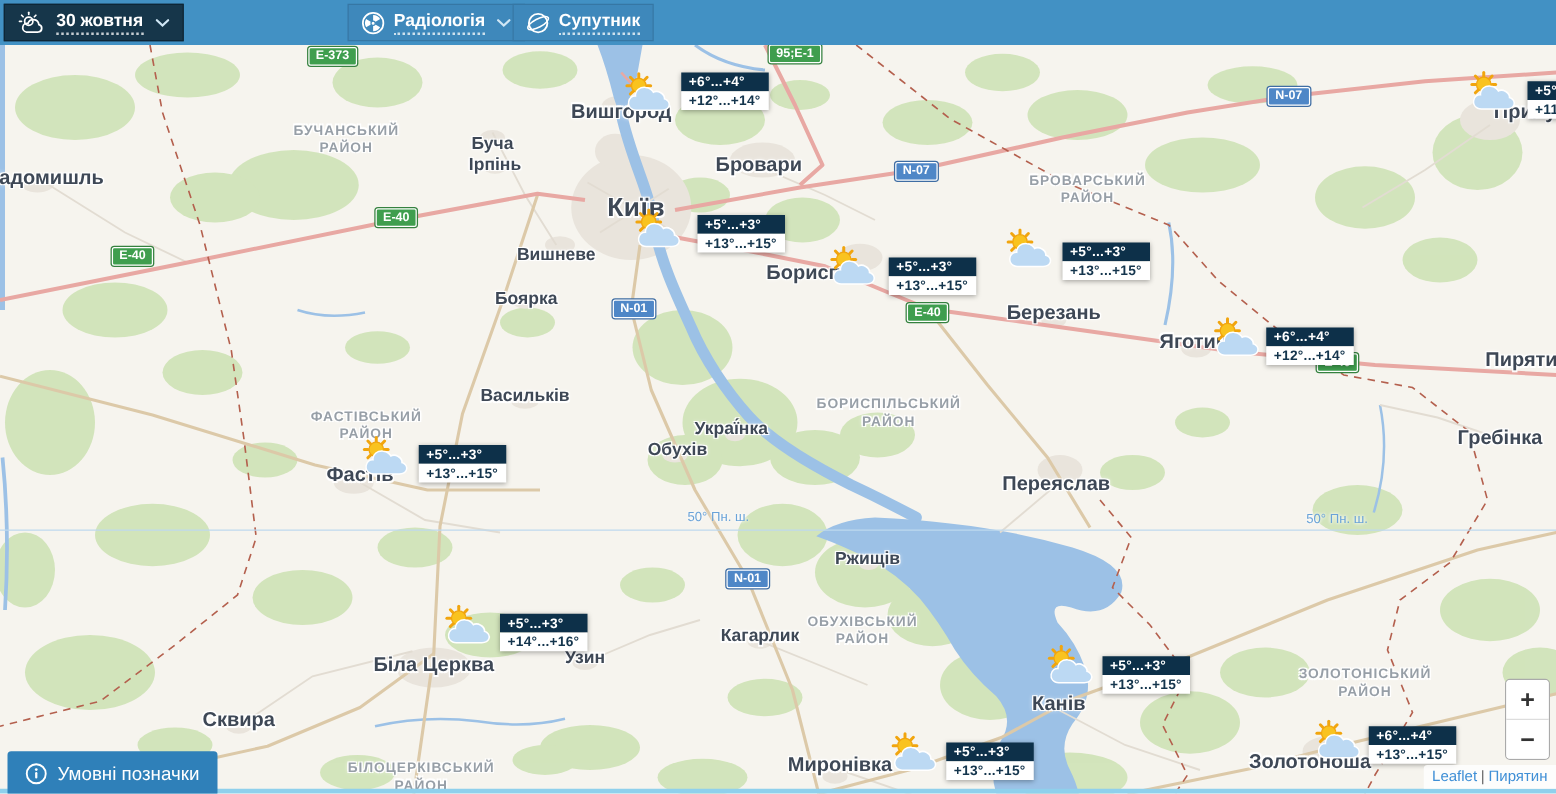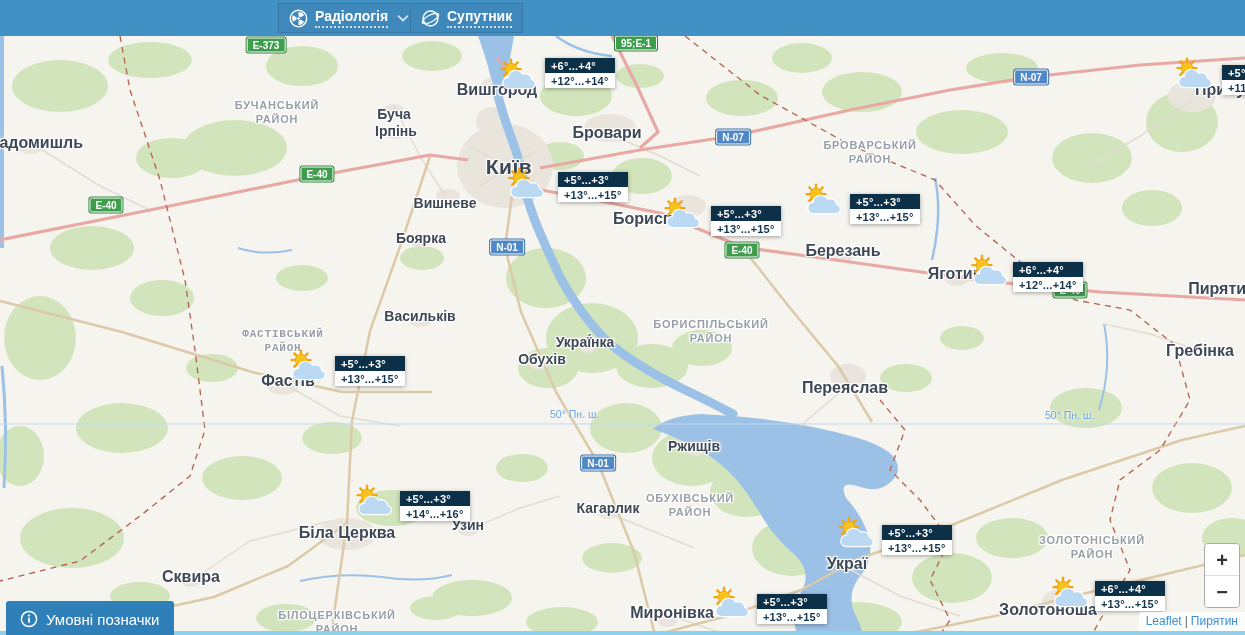--- a/index.html
+++ b/index.html
@@ -48,20 +48,38 @@
   .attribution a{color:#3f8fd6;text-decoration:none;cursor:pointer;}
   .attribution .sep{color:#666;margin:0 3px;}
   .bottom-strip{position:absolute;left:0;bottom:0;width:100%;height:4px;background:#8fd0ec;z-index:4;}
 </style>
 </head>
 <body>
 
 <div class="app">
 
   <header class="toolbar">
+    <button class="tb-btn dark" style="left:3px;">
+      <span class="tb-icon">
+        <svg width="24" height="18" viewBox="0 0 24 18" fill="none" stroke="#fff" stroke-width="1.4" stroke-linecap="round">
+          <line x1="9" y1="0.8" x2="9" y2="2.4"></line>
+            <line x1="3.3" y1="3.2" x2="4.5" y2="4.4"></line>
+          <line x1="14.7" y1="3.2" x2="13.5" y2="4.4"></line>
+            <line x1="1.6" y1="8" x2="3.2" y2="8"></line>
+          <circle cx="9" cy="8" r="3.3"></circle>
+          <path d="M7,16.6 h9.6 a3 3 0 0 0 .5,-5.9 a4.5 4.5 0 0 0 -8.7,-1 a3.4 3.4 0 0 0 -1.4,6.9 z"></path>
+        </svg>
+      </span>
+      <span class="tb-label">30 жовтня</span>
+      <span class="chev">
+        <svg width="12" height="7" viewBox="0 0 12 7" fill="none" stroke="#cfe6f5" stroke-width="1.8" stroke-linecap="round">
+            <path d="M1.5,1.2 L6,5.4 L10.5,1.2"></path>
+          </svg>
+      </span>
+    </button>
 
 
     <button class="tb-btn" style="left:278px;">
       <span class="tb-icon">
         <svg width="19" height="19" viewBox="0 0 19 19">
           <circle cx="9.5" cy="9.5" r="8.2" fill="none" stroke="#fff" stroke-width="1.4"></circle>
           <g fill="#fff">
             <path d="M9.5,9.5 L9.5,3 A6.5,6.5 0 0 1 15.1,6.25 Z"></path>
             <path d="M9.5,9.5 L9.5,3 A6.5,6.5 0 0 1 15.1,6.25 Z" transform="rotate(120 9.5 9.5)"></path>
             <path d="M9.5,9.5 L9.5,3 A6.5,6.5 0 0 1 15.1,6.25 Z" transform="rotate(240 9.5 9.5)"></path>
@@ -246,32 +264,32 @@
         <div class="lbl city lg" style="left: 655px; top: 183px;">Бориспіль</div>
         <div class="lbl city md" style="left: 542px; top: 323px;">Обухів</div>
         <div class="lbl city md" style="left: 585px; top: 306px;">Украї́нка</div>
         <div class="lbl city lg" style="left: 845px; top: 352px;">Переяслав</div>
         <div class="lbl city md" style="left: 694px; top: 410px;">Ржищів</div>
         <div class="lbl city md" style="left: 608px; top: 472px;">Кагарлик</div>
         <div class="lbl city md" style="left: 468px; top: 489px;">Узин</div>
         <div class="lbl city lg" style="left: 347px; top: 497px;">Біла Церква</div>
         <div class="lbl city lg" style="left: 191px; top: 541px;">Сквира</div>
         <div class="lbl city lg" style="left: 672px; top: 577px;">Миронівка</div>
-        <div class="lbl city lg" style="left: 847px; top: 528px;">Украї</div>
+        <div class="lbl city lg" style="left: 847px; top: 528px;">Канів</div>
         <div class="lbl city lg" style="left: 1048px; top: 574px;">Золотоноша</div>
         <div class="lbl city lg" style="left: 843px; top: 215px;">Березань</div>
         <div class="lbl city lg" style="left: 955px; top: 238px;">Яготин</div>
         <div class="lbl city lg" style="left: 1222px; top: 253px;">Пирятин</div>
         <div class="lbl city lg" style="left: 1200px; top: 315px;">Гребінка</div>
         <div class="lbl city lg" style="left: 1185px; top: 54px; margin-left: 44px;">Прилуки</div>
         <div class="lbl district" style="left: 277px; top: 76px;">БУЧАНСЬКИЙ
 РАЙОН</div>
         <div class="lbl district" style="left: 870px; top: 116px;">БРОВАРСЬКИЙ
 РАЙОН</div>
-        <div class="lbl district" style="left: 283px; top: 305px; font-family: Liberation Mono, monospace;">ФАСТІВСЬКИЙ
+        <div class="lbl district" style="left: 293px; top: 305px;">ФАСТІВСЬКИЙ
 РАЙОН</div>
         <div class="lbl district" style="left: 711px; top: 295px;">БОРИСПІЛЬСЬКИЙ
 РАЙОН</div>
         <div class="lbl district" style="left: 690px; top: 469px;">ОБУХІВСЬКИЙ
 РАЙОН</div>
         <div class="lbl district" style="left: 337px; top: 586px;">БІЛОЦЕРКІВСЬКИЙ
 РАЙОН</div>
         <div class="lbl district" style="left: 1092px; top: 511px;">ЗОЛОТОНІСЬКИЙ
 РАЙОН</div>
         <div class="badge e" style="left: 266px; top: 9px;">E-373</div>

